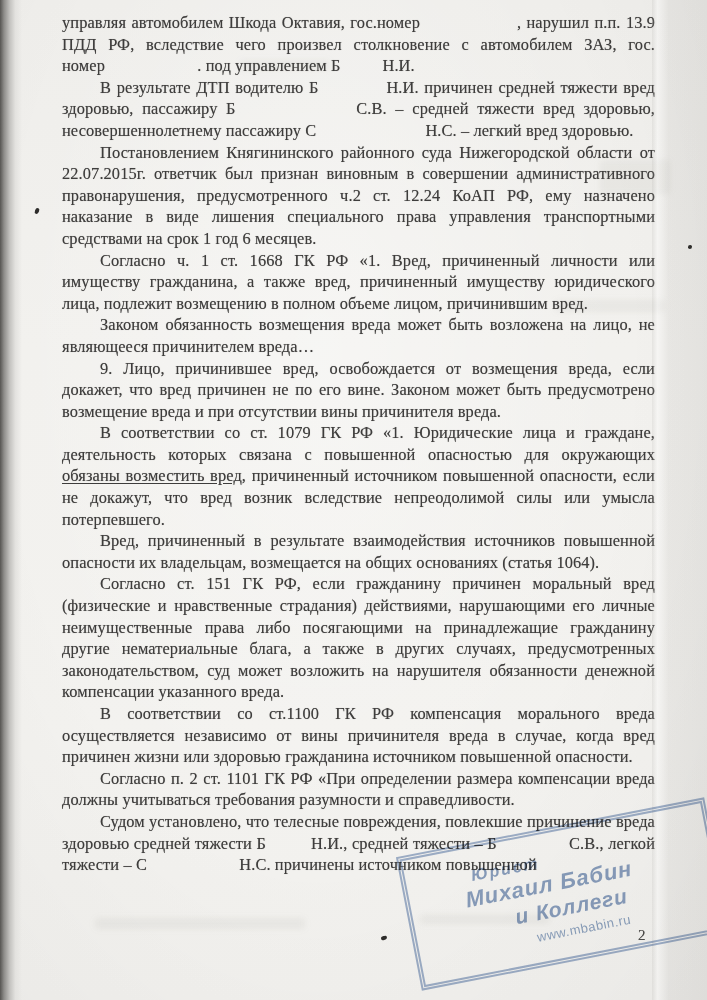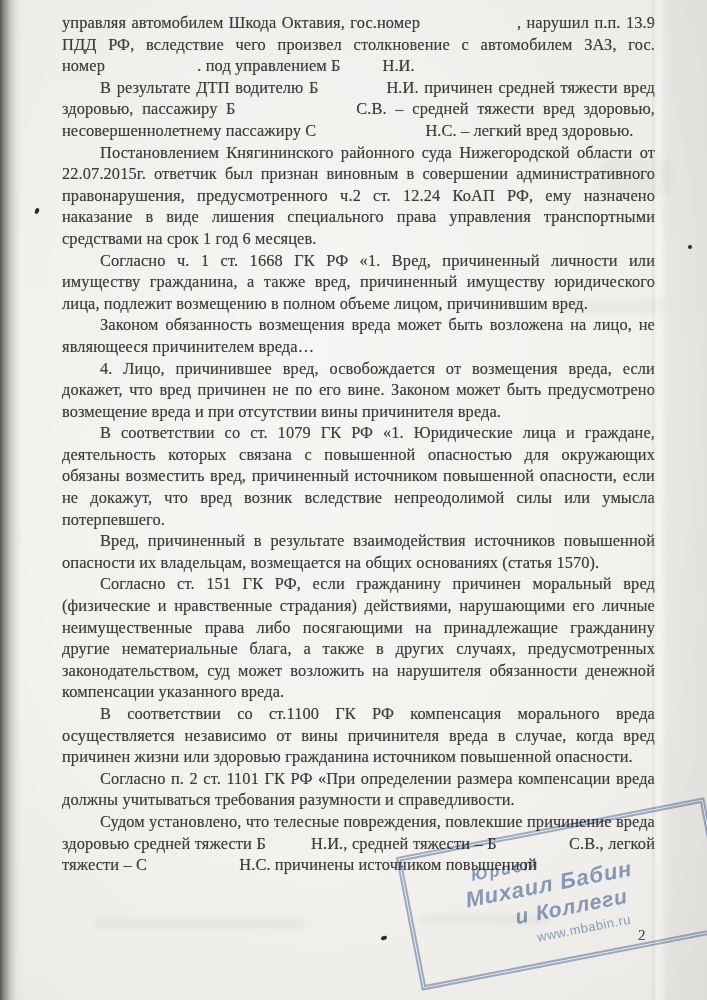--- a/index.html
+++ b/index.html
@@ -36,21 +36,21 @@
     z-index: 1;
     color: #3e3d3c;
     font-size: 16.4px;
     line-height: 21.6px;
     letter-spacing: 0.1px;
     text-align: justify;
     text-shadow: 0 0 0.7px rgba(70,68,66,0.55);
   }
   .para { margin: 0; text-indent: 38px; }
   .para.no-indent { text-indent: 0; }
-  .underline { text-underline-offset: 2px; }
+  .underline { text-decoration: underline; text-underline-offset: 2px; }
   .stamp {
     position: absolute;
     left: 406px; top: 826px;
     width: 304px; height: 126px;
     border: 5px double rgba(124,150,189,0.70);
     transform: rotate(-11deg);
     z-index: 4;
     display: flex; flex-direction: column;
     align-items: center; justify-content: center;
     color: rgba(112,140,182,0.80);
@@ -93,23 +93,23 @@
   <div class="smudge s3"></div>
   <div class="smudge s4"></div>
   <div class="smudge s5"></div>
 
   <div class="content">
     <p class="para no-indent">управляя автомобилем Шкода Октавия, гос.номер&nbsp;&nbsp;&nbsp;&nbsp;&nbsp;&nbsp;&nbsp;&nbsp;&nbsp;&nbsp;&nbsp;&nbsp;&nbsp;&nbsp;&nbsp;&nbsp;&nbsp;&nbsp;, нарушил п.п. 13.9 ПДД РФ, вследствие чего произвел столкновение с автомобилем ЗАЗ, гос. номер&nbsp;&nbsp;&nbsp;&nbsp;&nbsp;&nbsp;&nbsp;&nbsp;&nbsp;&nbsp;&nbsp;&nbsp;&nbsp;&nbsp;&nbsp;&nbsp;&nbsp;&nbsp;&nbsp;&nbsp;&nbsp;&nbsp;. под управлением Б&nbsp;&nbsp;&nbsp;&nbsp;&nbsp;&nbsp;&nbsp;&nbsp;&nbsp;&nbsp;Н.И.</p>
     <p class="para">В результате ДТП водителю Б&nbsp;&nbsp;&nbsp;&nbsp;&nbsp;&nbsp;&nbsp;&nbsp;&nbsp;&nbsp;&nbsp;&nbsp;Н.И. причинен средней тяжести вред здоровью, пассажиру Б&nbsp;&nbsp;&nbsp;&nbsp;&nbsp;&nbsp;&nbsp;&nbsp;&nbsp;&nbsp;&nbsp;&nbsp;&nbsp;&nbsp;С.В. – средней тяжести вред здоровью, несовершеннолетнему пассажиру С&nbsp;&nbsp;&nbsp;&nbsp;&nbsp;&nbsp;&nbsp;&nbsp;&nbsp;&nbsp;&nbsp;&nbsp;&nbsp;&nbsp;&nbsp;&nbsp;&nbsp;&nbsp;&nbsp;&nbsp;&nbsp;&nbsp;&nbsp;&nbsp;&nbsp;&nbsp;Н.С. – легкий вред здоровью.</p>
     <p class="para">Постановлением Княгининского районного суда Нижегородской области от 22.07.2015г. ответчик был признан виновным в совершении административного правонарушения, предусмотренного ч.2 ст. 12.24 КоАП РФ, ему назначено наказание в виде лишения специального права управления транспортными средствами на срок 1 год 6 месяцев.</p>
     <p class="para">Согласно ч. 1 ст. 1668 ГК РФ «1. Вред, причиненный личности или имуществу гражданина, а также вред, причиненный имуществу юридического лица, подлежит возмещению в полном объеме лицом, причинившим вред.</p>
     <p class="para">Законом обязанность возмещения вреда может быть возложена на лицо, не являющееся причинителем вреда…</p>
-    <p class="para">4. Лицо, причинившее вред, освобождается от возмещения вреда, если докажет, что вред причинен не по его вине. Законом может быть предусмотрено возмещение вреда и при отсутствии вины причинителя вреда.</p>
+    <p class="para">9. Лицо, причинившее вред, освобождается от возмещения вреда, если докажет, что вред причинен не по его вине. Законом может быть предусмотрено возмещение вреда и при отсутствии вины причинителя вреда.</p>
     <p class="para"><span>В соответствии со ст. 1079 ГК РФ «1. Юридические лица и граждане, деятельность которых связана с повышенной опасностью для окружающих </span><span class="underline">обязаны возместить вред</span><span>, причиненный источником повышенной опасности, если не докажут, что вред возник вследствие непреодолимой силы или умысла потерпевшего.</span></p>
-    <p class="para">Вред, причиненный в результате взаимодействия источников повышенной опасности их владельцам, возмещается на общих основаниях (статья 1570).</p>
+    <p class="para">Вред, причиненный в результате взаимодействия источников повышенной опасности их владельцам, возмещается на общих основаниях (статья 1064).</p>
     <p class="para">Согласно ст. 151 ГК РФ, если гражданину причинен моральный вред (физические и нравственные страдания) действиями, нарушающими его личные неимущественные права либо посягающими на принадлежащие гражданину другие нематериальные блага, а также в других случаях, предусмотренных законодательством, суд может возложить на нарушителя обязанности денежной компенсации указанного вреда.</p>
     <p class="para">В соответствии со ст.1100 ГК РФ компенсация морального вреда осуществляется независимо от вины причинителя вреда в случае, когда вред причинен жизни или здоровью гражданина источником повышенной опасности.</p>
     <p class="para">Согласно п. 2 ст. 1101 ГК РФ «При определении размера компенсации вреда должны учитываться требования разумности и справедливости.</p>
     <p class="para">Судом установлено, что телесные повреждения, повлекшие причинение вреда здоровью средней тяжести Б&nbsp;&nbsp;&nbsp;&nbsp;&nbsp;&nbsp;&nbsp;&nbsp;&nbsp;&nbsp;Н.И., средней тяжести – Б&nbsp;&nbsp;&nbsp;&nbsp;&nbsp;&nbsp;&nbsp;&nbsp;&nbsp;&nbsp;&nbsp;&nbsp;&nbsp;&nbsp;&nbsp;&nbsp;С.В., легкой тяжести – С&nbsp;&nbsp;&nbsp;&nbsp;&nbsp;&nbsp;&nbsp;&nbsp;&nbsp;&nbsp;&nbsp;&nbsp;&nbsp;&nbsp;&nbsp;&nbsp;&nbsp;&nbsp;&nbsp;&nbsp;&nbsp;&nbsp;Н.С. причинены источником повышенной</p>
   </div>
 
   <div class="stamp">
     <div class="stamp-title">Юрист</div>
     <div class="stamp-name">Михаил Бабин</div>
     <div class="stamp-suffix">и Коллеги</div>

